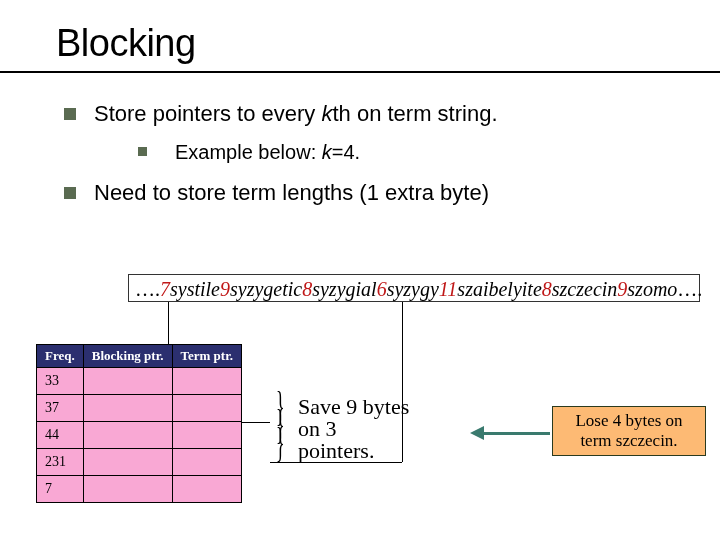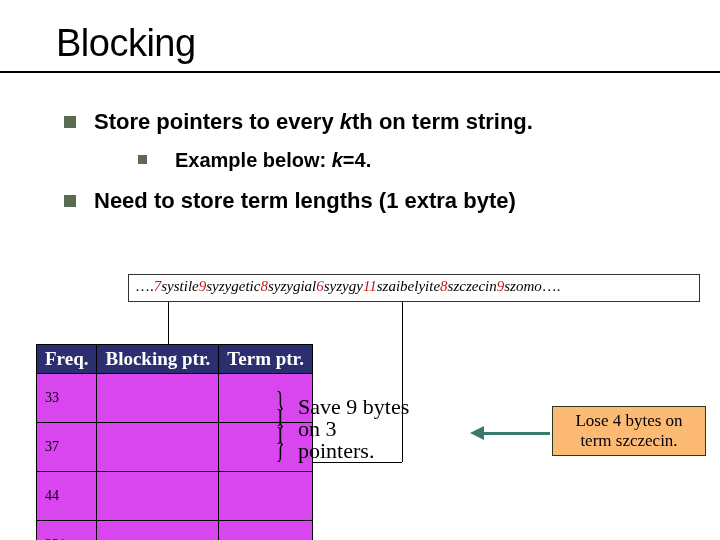--- a/index.html
+++ b/index.html
@@ -16,21 +16,21 @@
     padding: 22px 0 6px 28px;
     letter-spacing: -0.5px;
     margin-left: 28px;
   }
   .rule {
     border: 0;
     border-top: 2px solid #000;
     margin: 0 0 0 0;
     width: 100%;
   }
-  ul.top { list-style: none; padding: 36px 0 0 64px; font-weight: bold; }
+  ul.top { list-style: none; padding: 28px 0 0 64px; }
   ul.top > li { position: relative; padding: 0 0 12px 30px; }
   ul.top > li::before {
     content: "";
     position: absolute; left: 0; top: 7px;
     width: 12px; height: 12px; background: #5a6b51;
   }
   ul.sub { list-style: none; padding: 10px 0 0 44px; }
   ul.sub > li { position: relative; padding: 4px 0 4px 24px; }
   ul.sub > li::before {
     content: "";
@@ -40,21 +40,21 @@
   .li-text { font-size: 22px; }
   .li-sub-text { font-size: 20px; margin-left: 13px; }
   .italic { font-style: italic; }
 
   .termbox {
     position: absolute; left: 128px; top: 274px;
     width: 572px; height: 28px;
     border: 1px solid #333;
     background: #fff;
     font-family: "Times New Roman", serif;
-    font-size: 15px;
+    font-size: 20px;
     padding: 3px 6px 0 6px;
     white-space: nowrap;
   }
   .termbox .num { color: #c01818; font-style: italic; }
   .termbox .w { color: #000; font-style: italic; }
   .termbox .dots { color: #000; }
 
   
   .tbl {
     position: absolute; left: 36px; top: 344px;
@@ -63,28 +63,28 @@
     font-size: 14px;
     background: #fff;
   }
   .tbl th {
     background: #2b2f6f;
     color: #fff;
     font-weight: bold;
     padding: 3px 8px;
     text-align: left;
     border: 1px solid #000;
-    font-size: 19px;
+    font-size: 13px;
   }
   .tbl td {
     border: 1px solid #000;
-    padding: 16px 8px;
+    padding: 5px 8px;
     height: 20px;
     min-width: 40px;
-    background: #d946ef;
+    background: #f9a8d4;
   }
   .tbl td.freq { width: 36px; }
 
   
   .brace {
     position: absolute; left: 276px; top: 398px;
     font-family: "Times New Roman", serif;
   }
   .brace .sym { display: inline-block; transform: scaleY(2.4); line-height: 12px; font-size: 18px;}
   .brace-col { display:inline-block; vertical-align: top; }

